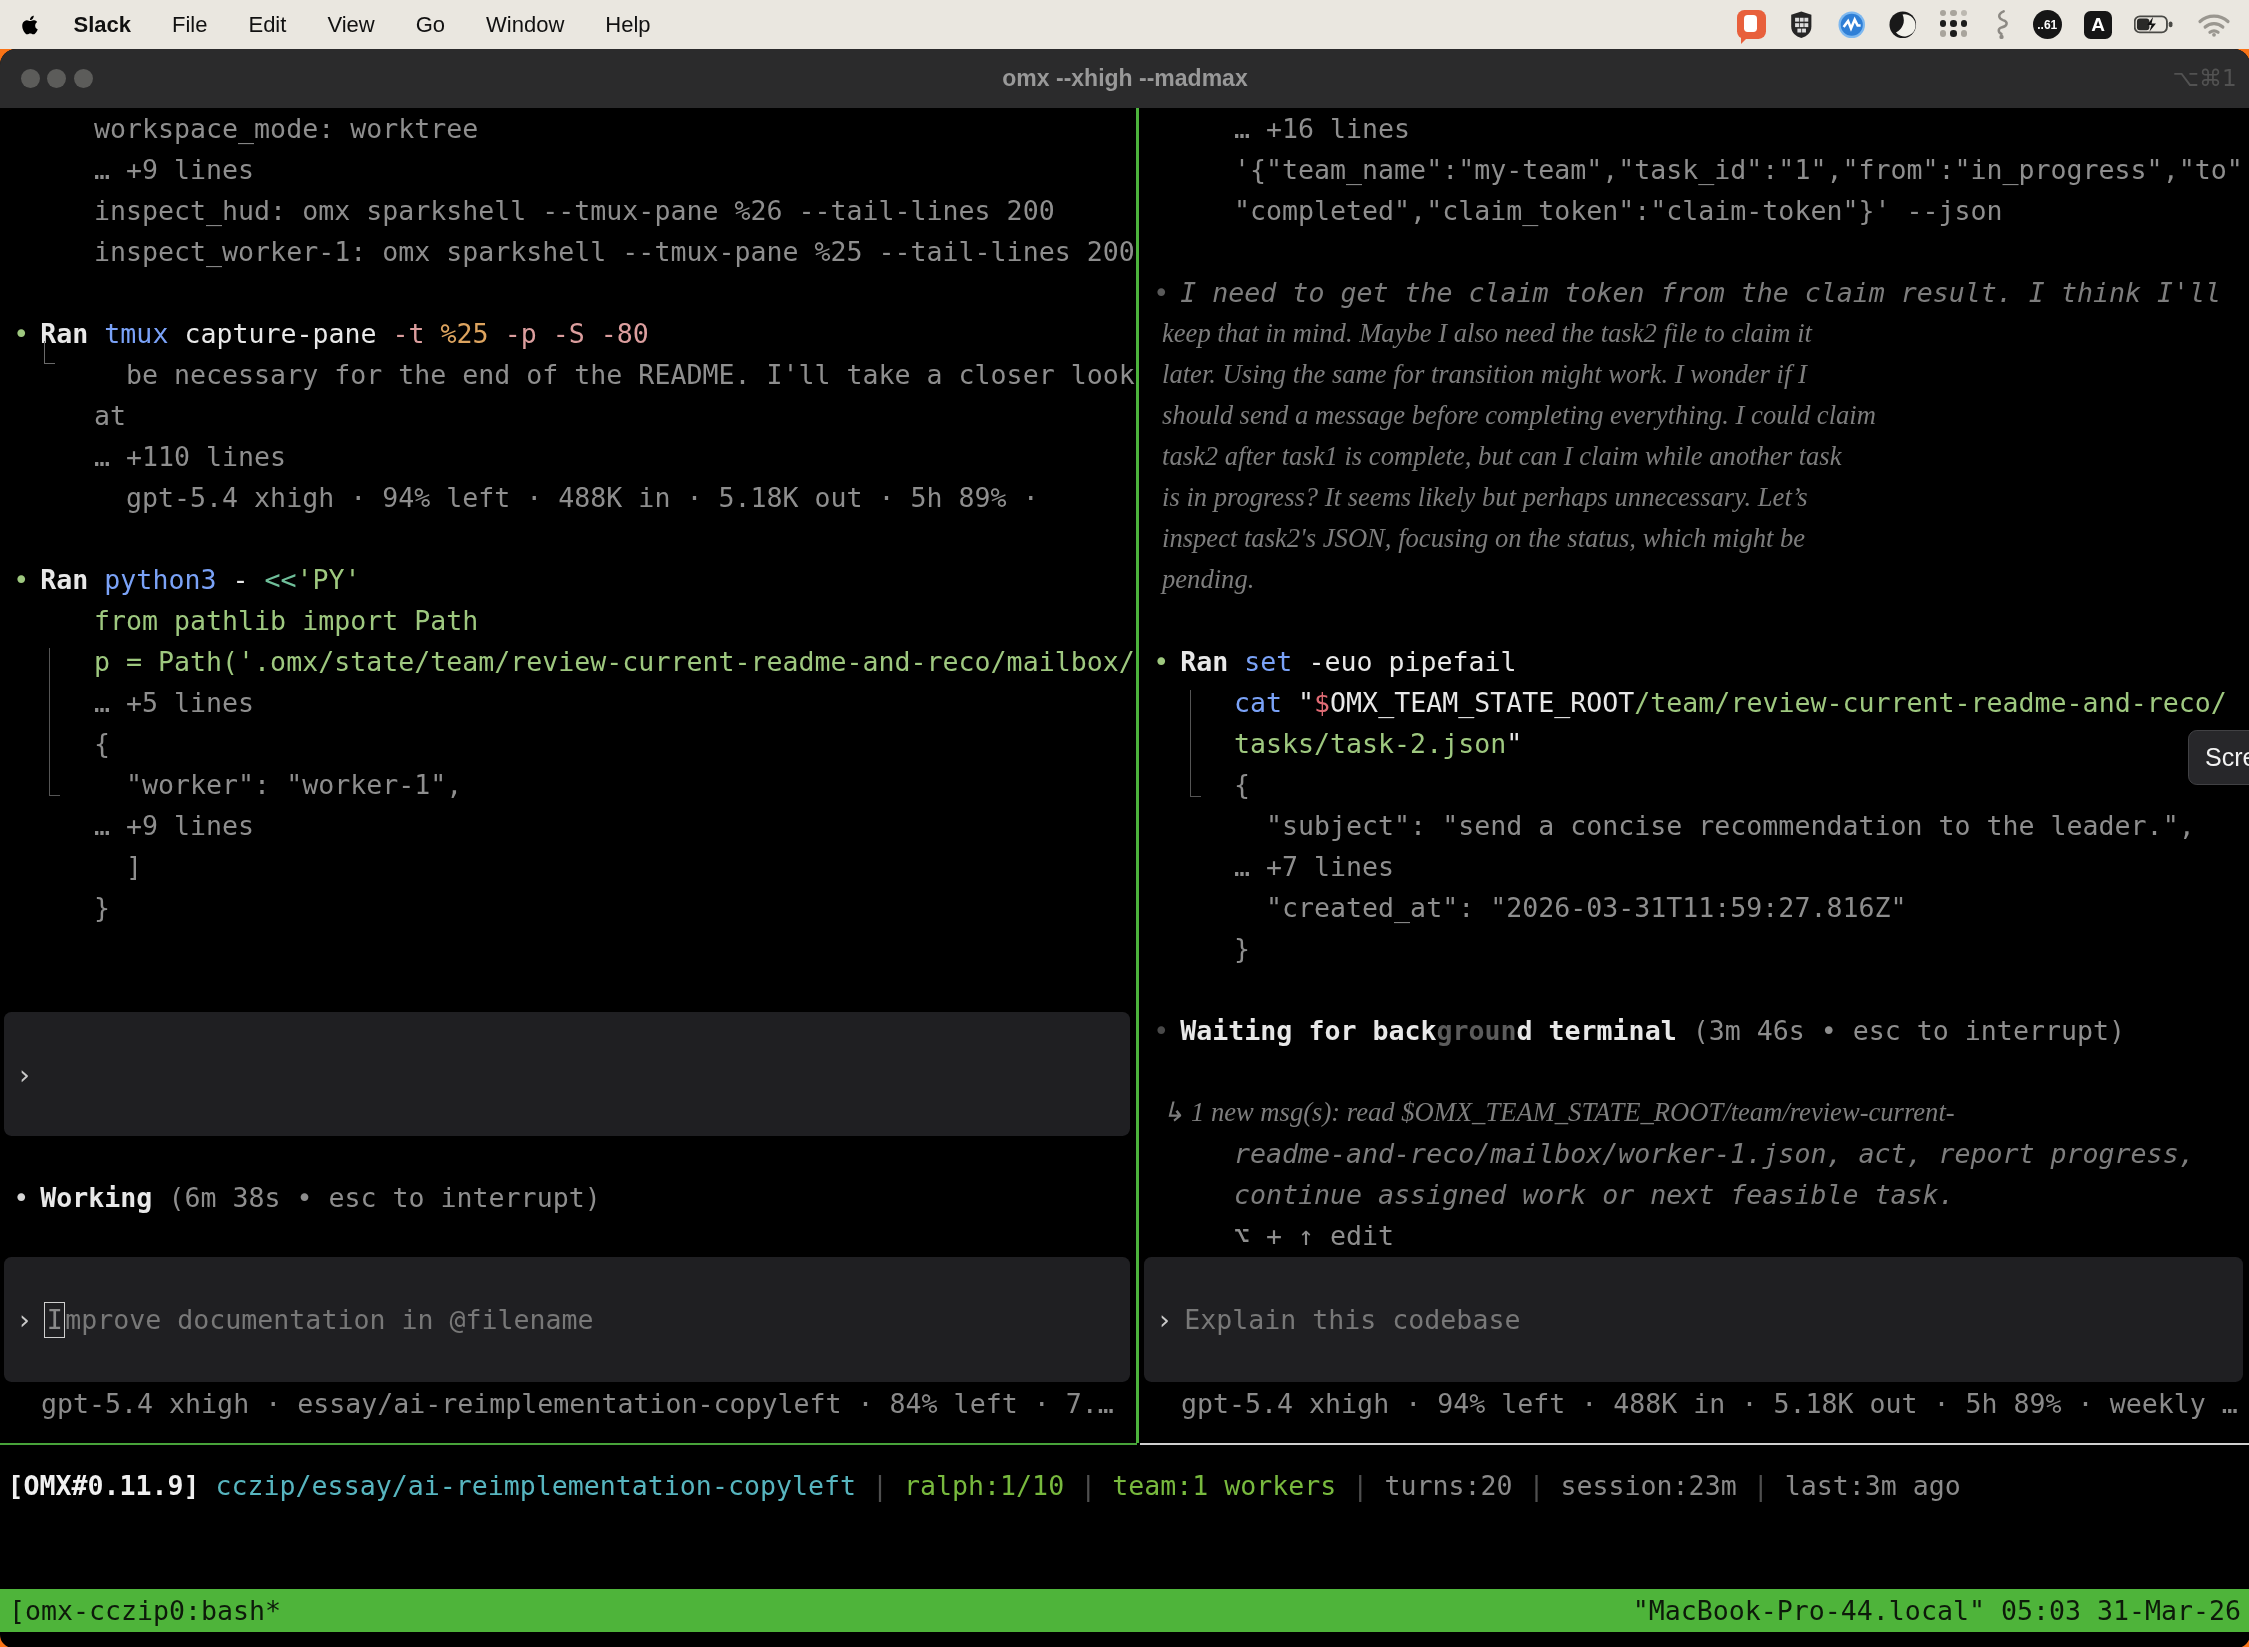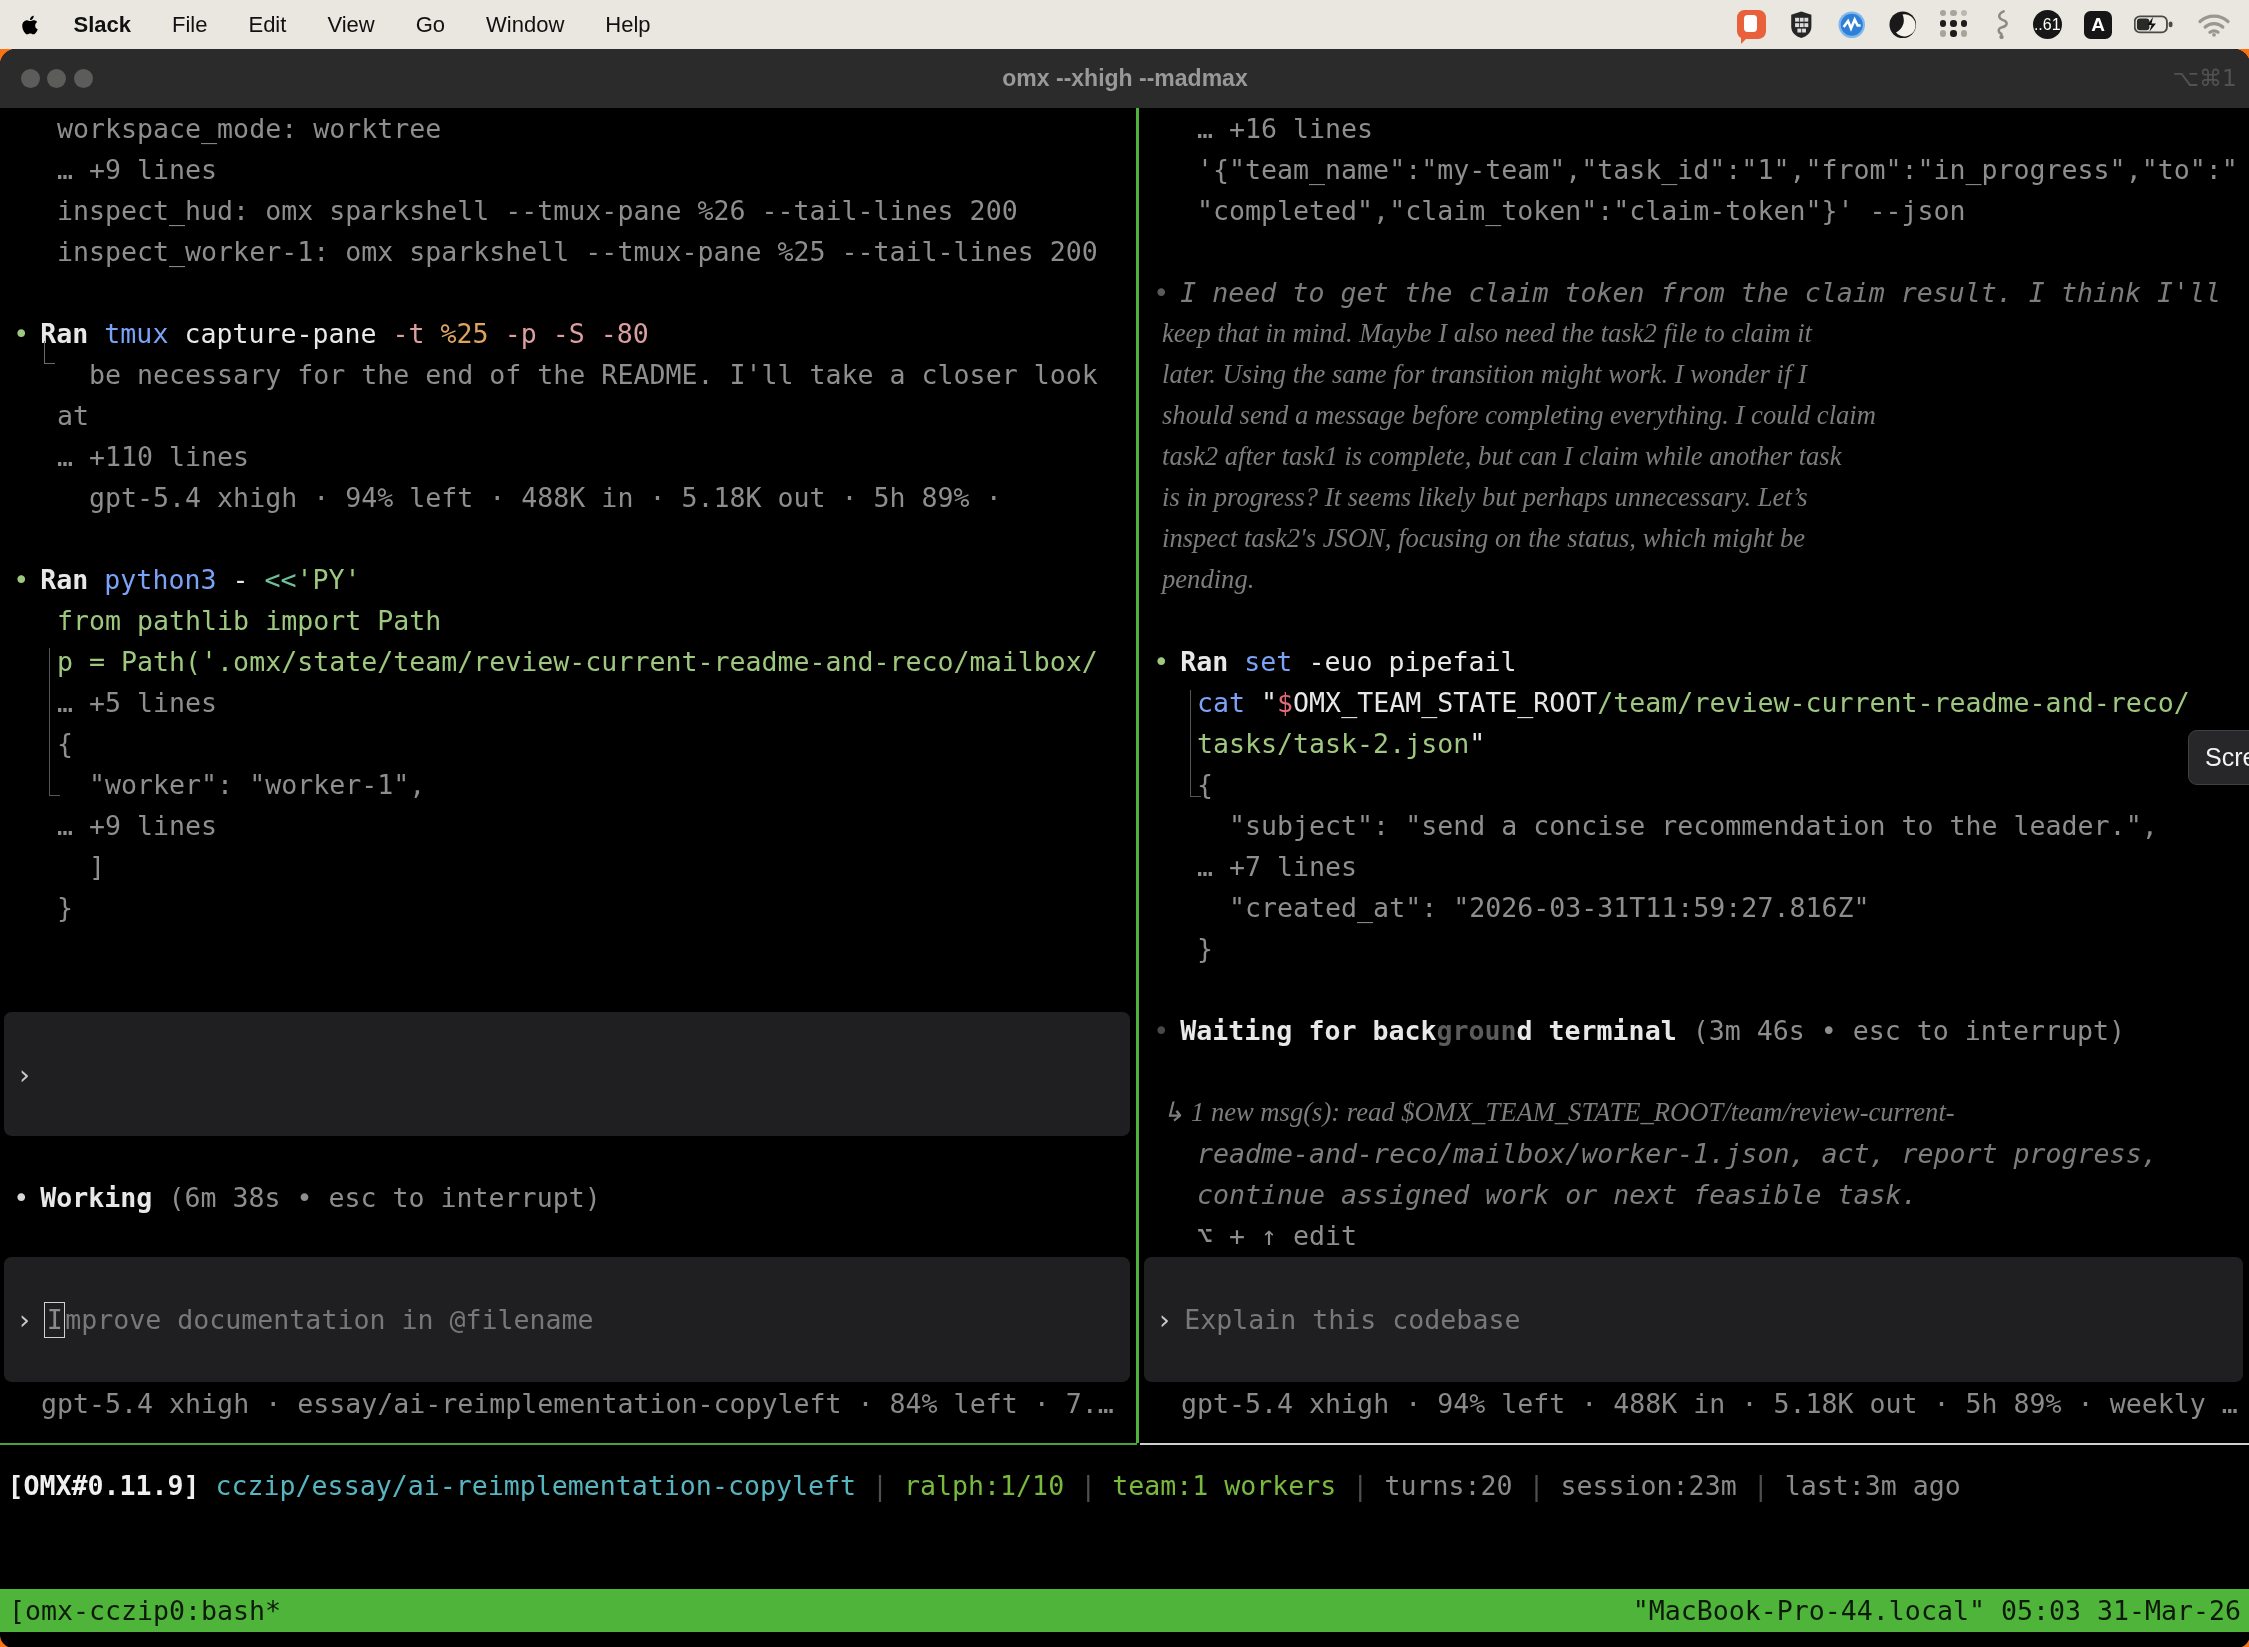--- a/index.html
+++ b/index.html
@@ -8,21 +8,21 @@
   
   .menubar{position:absolute;left:0;top:0;width:2250px;height:49px;background:#eae7e0;
            display:flex;align-items:center;padding:0 19px;box-sizing:border-box;
            font-family:"Liberation Sans",sans-serif;font-size:22px;color:#111;}
   .menubar .apple{width:25px;height:25px;margin-right:29.5px;display:flex;align-items:center;}
   .menubar .appname{font-weight:bold;margin-right:41px;}
   .menubar .menuitem{margin-right:41px;}
   .statusicons{margin-left:auto;display:flex;align-items:center;gap:22px;}
   .sicon{display:flex;align-items:center;justify-content:center;height:32px;}
   .badge-count{width:29.5px;height:29.5px;border-radius:50%;background:#161616;color:#fff;
-               display:flex;align-items:center;justify-content:center;font-size:16px;font-weight:normal;}
+               display:flex;align-items:center;justify-content:center;font-size:12px;font-weight:bold;}
   .badge-a{width:28px;height:28px;border-radius:6.6px;background:#161616;color:#fff;
            display:flex;align-items:center;justify-content:center;font-size:19px;font-weight:bold;}
   .chaticon{position:relative;width:29.5px;height:29.5px;border-radius:7.4px;background:#e8603c;}
   .chaticon .inner{position:absolute;left:7.4px;top:5.2px;width:13.3px;height:17px;background:#fff;border-radius:3.7px;}
   .chaticon .tail{position:absolute;left:4.4px;bottom:-4.4px;width:0;height:0;
                   border-left:7.4px solid #e8603c;border-bottom:7.4px solid transparent;}
   .griddots{display:grid;grid-template-columns:repeat(3,8.9px);grid-template-rows:repeat(3,8.9px);gap:1.5px;}
   .griddots i{width:6.6px;height:6.6px;border-radius:50%;}
   
   .window{position:absolute;left:0;top:49px;width:2250px;height:1599px;background:#000;
@@ -32,21 +32,21 @@
   .titletext{position:absolute;left:0;right:0;top:0;height:59px;line-height:59px;text-align:center;
              color:#999;font-family:"Liberation Sans",sans-serif;font-weight:600;font-size:23px;}
   .titleshort{position:absolute;right:13.3px;top:0;height:59px;line-height:59px;color:#525252;
               font-family:"DejaVu Sans",sans-serif;font-size:23px;}
   
   .pane{position:absolute;top:59px;height:1335px;overflow:hidden;font-size:26.6px;color:#8e8e8e;}
   .pane-left{left:0;width:1137px;}
   .pane-right{left:1140px;width:1110px;}
   .ln{height:41px;line-height:41px;white-space:pre;overflow:hidden;}
   .i0{padding-left:13.3px;}   
-  .i1{padding-left:57px;}  
+  .i1{padding-left:94px;}  
   .ib{padding-left:22px;font-family:Liberation Serif, serif;}   
   .b{display:inline-block;width:27px;}
   .wh{color:#e8e8e8;} .bold{font-weight:bold;}
   .blue{color:#7aa2f7;} .grn{color:#9ec87f;} .sal{color:#dc9e9e;} .org{color:#dda45f;}
   .teal{color:#6fbf9a;} .red{color:#e06c75;}
   .it{font-style:italic;color:#7d7d7d;}
   .dimb{color:#5a5a5a;} .dim2{color:#494949;} .whb{color:#d6d6d6;}
   .shimmer{color:#5c5c5c;}
   .corner{position:absolute;border-left:1.5px solid #6a6a6a;border-bottom:1.5px solid #6a6a6a;width:10.3px;}
   .vline{position:absolute;border-left:1.5px solid #555;border-bottom:1.5px solid #555;width:10.3px;}

